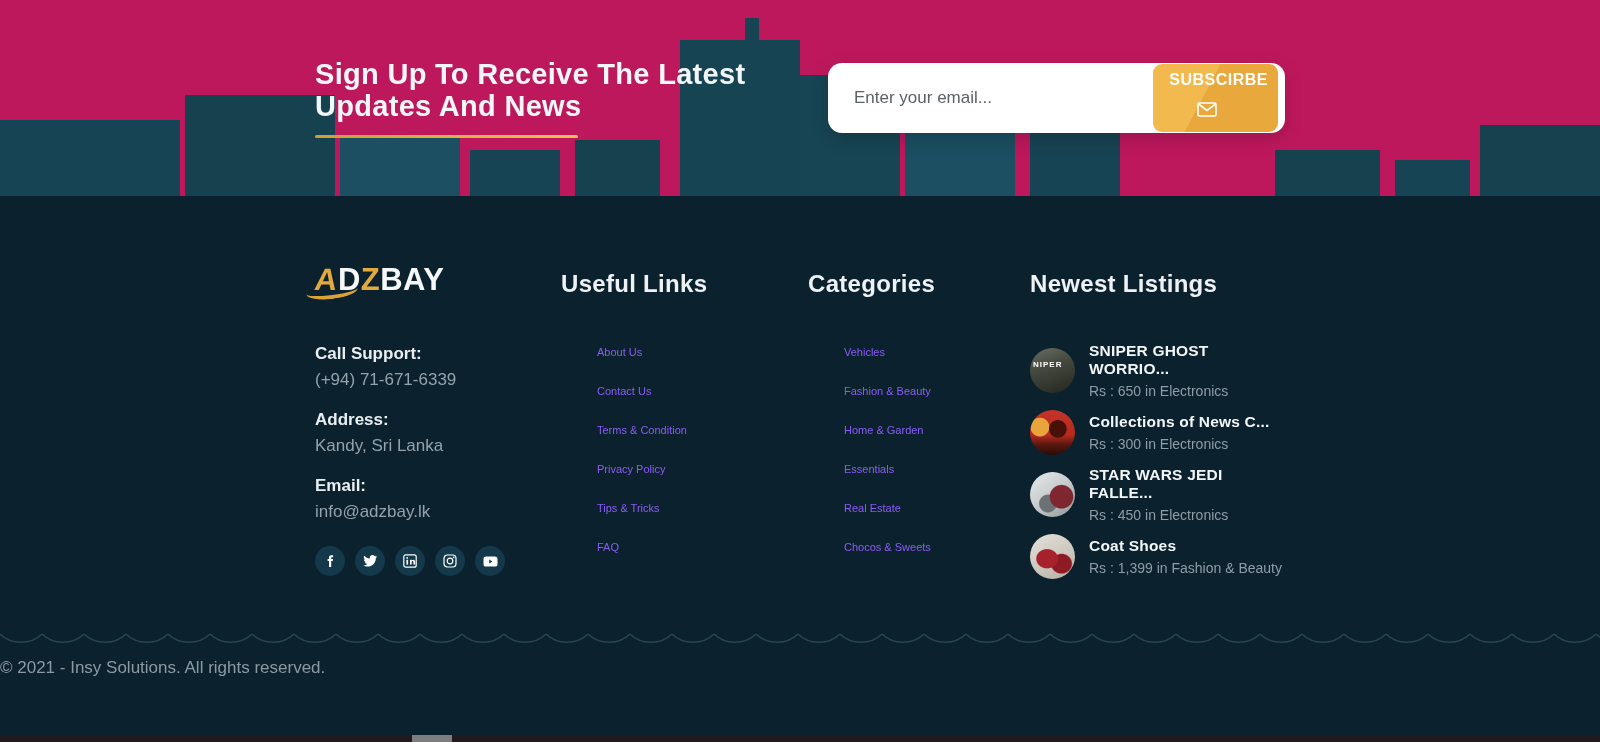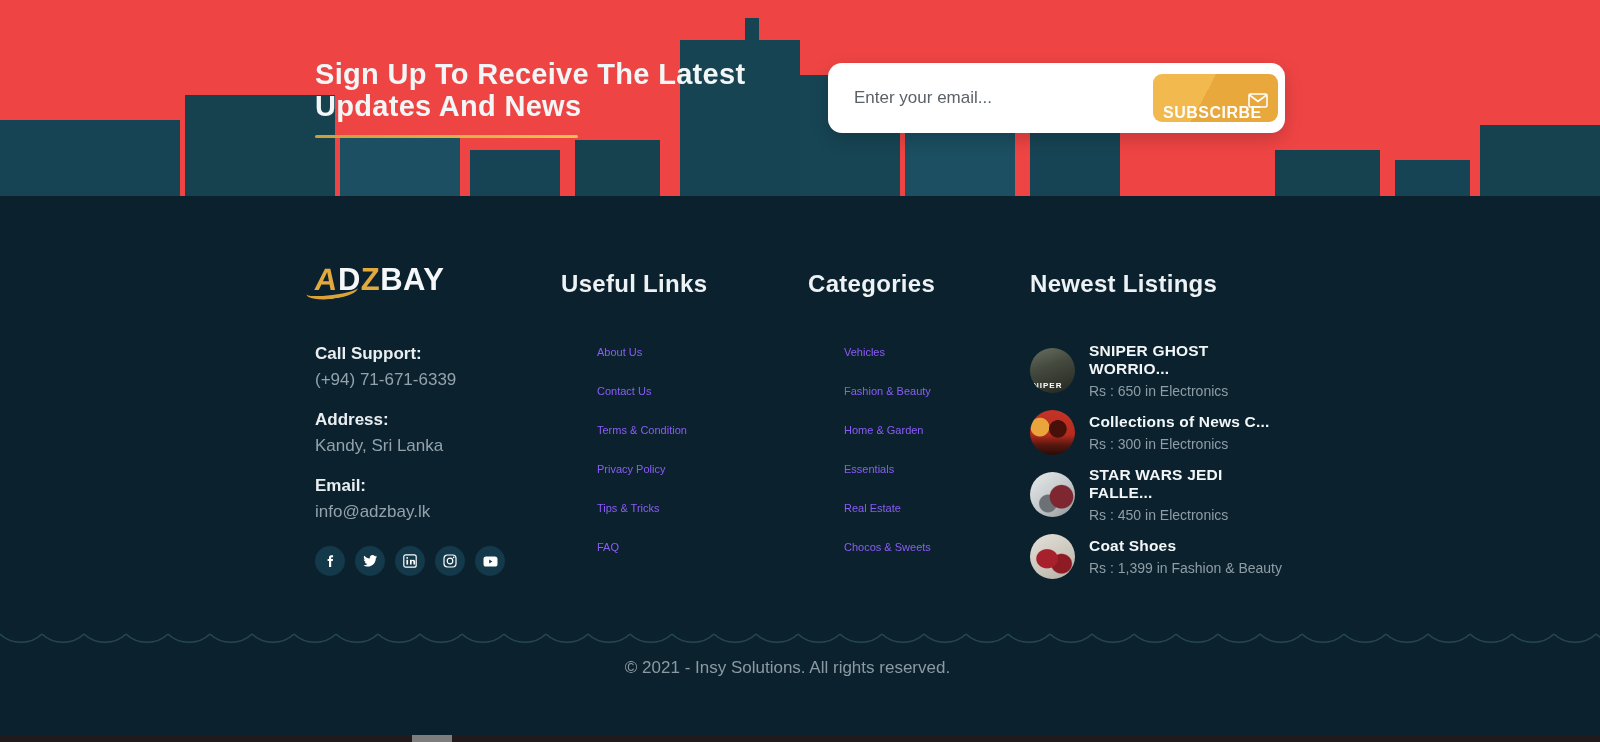--- a/index.html
+++ b/index.html
@@ -1,31 +1,31 @@
 <!DOCTYPE html>
 <html><head>
 <meta charset="utf-8">
 <style>
   * { margin:0; padding:0; box-sizing:border-box; }
   html,body { width:1600px; height:742px; overflow:hidden; }
   body { font-family:"Liberation Sans","DejaVu Sans",sans-serif; background:#0b222e; position:relative; }
 
   
-  .banner { position:relative; width:1600px; height:196px; background:#ef4444; overflow:hidden; }
+  .banner { position:relative; width:1600px; height:196px; background:#be185d; overflow:hidden; }
   .skyline { position:absolute; inset:0; }
   .banner-inner { position:relative; width:970px; margin:0 auto; height:100%; display:flex; align-items:center; justify-content:space-between; }
   .nl-head h2 { color:#f2f6f7; font-size:29px; line-height:32px; font-weight:600; letter-spacing:.3px; }
   .nl-underline { width:263px; height:3px; margin-top:13px; border-radius:2px;
                   background:linear-gradient(90deg,#c99f38,#e9c253); }
   .nl-card { width:457px; height:70px; background:#ffffff; border-radius:14px; display:flex; align-items:center; box-shadow:0 6px 18px rgba(0,0,0,.18); }
   .nl-input { flex:1; height:100%; border:none; outline:none; background:transparent; padding:0 14px 0 26px; font-size:17px; color:#39424a; font-family:"Liberation Sans","DejaVu Sans",sans-serif; }
   .nl-input::placeholder { color:#5a6268; }
-  .nl-btn { width:125px; height:48px; margin-right:7px; border:none; cursor:pointer; border-radius:9px;
+  .nl-btn { width:125px; height:68px; margin-right:7px; border:none; cursor:pointer; border-radius:9px;
             background:linear-gradient(118deg,#f2b94e 0%,#f2b94e 42%,#e9a83c 42%,#e9a83c 100%);
-            display:flex; justify-content:space-between; padding:7px 10px 0; }
+            display:flex; flex-direction:column; justify-content:space-between; padding:7px 10px 12px; }
   .nl-btn-label { align-self:flex-end; color:#fdfdfb; font-size:16px; font-weight:700; letter-spacing:.5px; }
   .nl-btn-icon { align-self:center; margin-left:-18px; }
 
   
   .footer { position:relative; width:1600px; height:546px; background:#0b222e; }
   .footer-grid { width:970px; margin:0 auto; padding-top:64px; display:grid; grid-template-columns:246px 247px 222px 255px; }
 
   
   .logo { position:relative; display:inline-block; font-size:31px; font-weight:800; letter-spacing:.5px; line-height:40px; font-family:"Liberation Sans","DejaVu Sans",sans-serif; }
   .logo .gold { color:#e2a93e; }
@@ -43,37 +43,37 @@
 
   
   .col-heading { color:#eef2f4; font-size:24px; font-weight:600; letter-spacing:.3px; margin-top:12px; margin-bottom:46px; line-height:1; }
   .link-list { list-style:none; }
   .link-list li { margin-bottom:21px; }
   .link-list a { color:#8b5cf6; font-size:11px; text-decoration:none; cursor:pointer;margin-left:36px; }
 
   
   .listing-item { display:flex; align-items:center; margin-bottom:11px; cursor:pointer; }
   .thumb { width:45px; height:45px; border-radius:50%; flex:0 0 45px; margin-right:14px; position:relative; overflow:hidden; }
-  .thumb-label { position:absolute; left:3px; bottom:3px; color:#fff; font-size:8px; font-weight:800; letter-spacing:1px; }
+  .thumb-label { position:absolute; left:3px; bottom:24px; color:#fff; font-size:8px; font-weight:800; letter-spacing:1px; }
   .thumb-sniper  { background:linear-gradient(160deg,#6a6f63 0%,#454a3f 40%,#23261f 100%); }
   .thumb-games   { background:radial-gradient(circle at 62% 42%, #47110a 0 22%, rgba(0,0,0,0) 24%),
                               radial-gradient(circle at 22% 38%, #e9a43b 0 20%, rgba(0,0,0,0) 22%),
                               linear-gradient(180deg,#c53327 0%,#b72a1e 55%,#551710 78%,#2a0b06 100%); }
   .thumb-starwars{ background:radial-gradient(circle at 70% 55%, #7e2730 0 28%, rgba(0,0,0,0) 31%),
                               radial-gradient(circle at 40% 70%, #6b7174 0 20%, rgba(0,0,0,0) 23%),
                               linear-gradient(140deg,#e9ebeb 0%,#c2c7c9 55%,#8e9496 100%); }
   .thumb-shoes   { background:radial-gradient(ellipse at 38% 55%, #a6212b 0 26%, rgba(0,0,0,0) 29%),
                               radial-gradient(ellipse at 70% 66%, #8e1b24 0 22%, rgba(0,0,0,0) 25%),
                               linear-gradient(150deg,#e4e0d8 0%,#cbc6bc 60%,#b3ada1 100%); }
   .listing-title { color:#f3f6f7; font-size:15.5px; font-weight:700; letter-spacing:.2px; }
   .listing-price { color:#8e9da6; font-size:14px; margin-top:5px; }
 
   
   .wave { position:absolute; left:0; top:433px; width:1600px; height:18px; }
-  .copyright { position:absolute; left:0; top:462px; width:1575px; text-align:center; color:#8b9aa2; font-size:17px; }
+  .copyright { position:absolute; left:0; top:462px; width:1575px; color:#8b9aa2; font-size:17px; }
 
   
   .hscrollbar { position:absolute; left:0; bottom:0; width:1600px; height:7px; background:#201a1d; }
   .hscroll-thumb { position:absolute; left:412px; top:0; width:40px; height:7px; background:#7d7d7d; cursor:pointer; }
 </style>
 </head>
 <body>
 
 <div class="banner">
   <svg class="skyline" width="1600" height="196" viewBox="0 0 1600 196">

